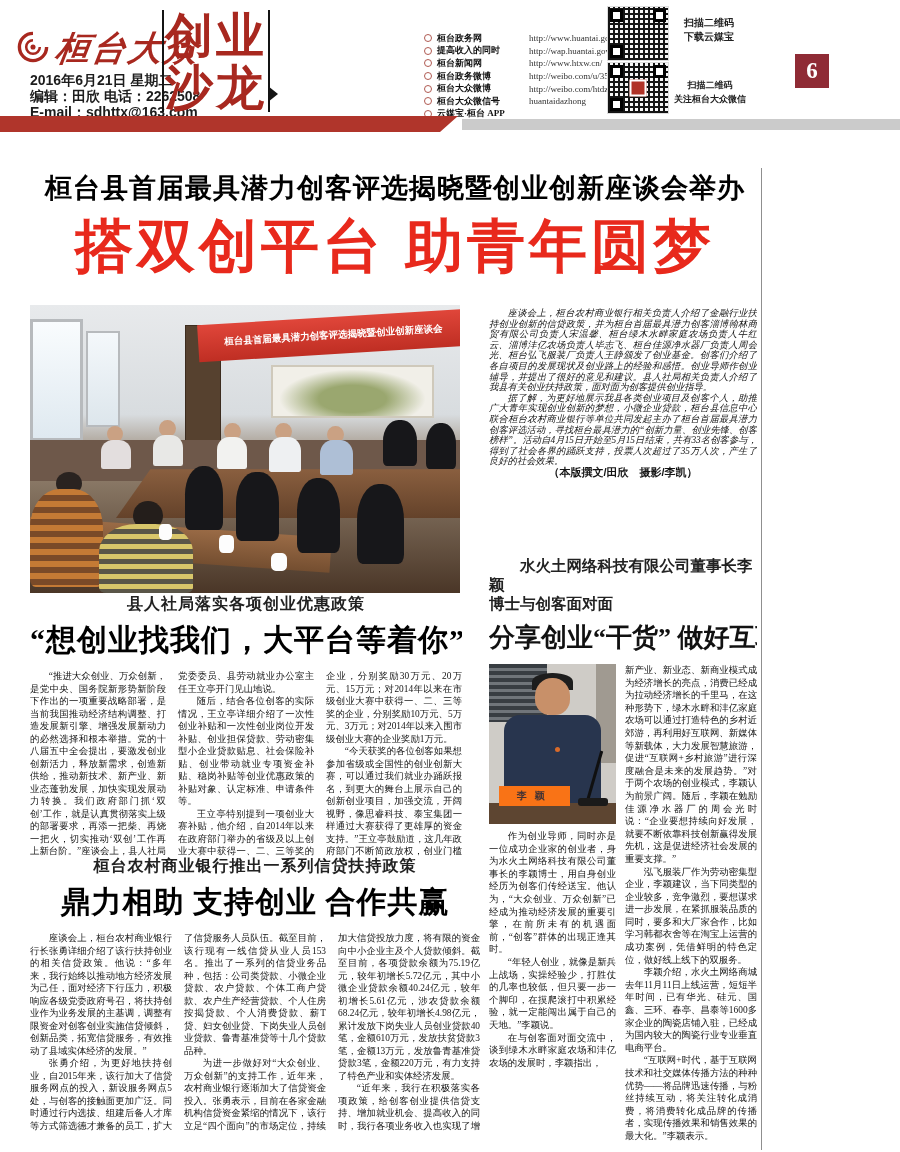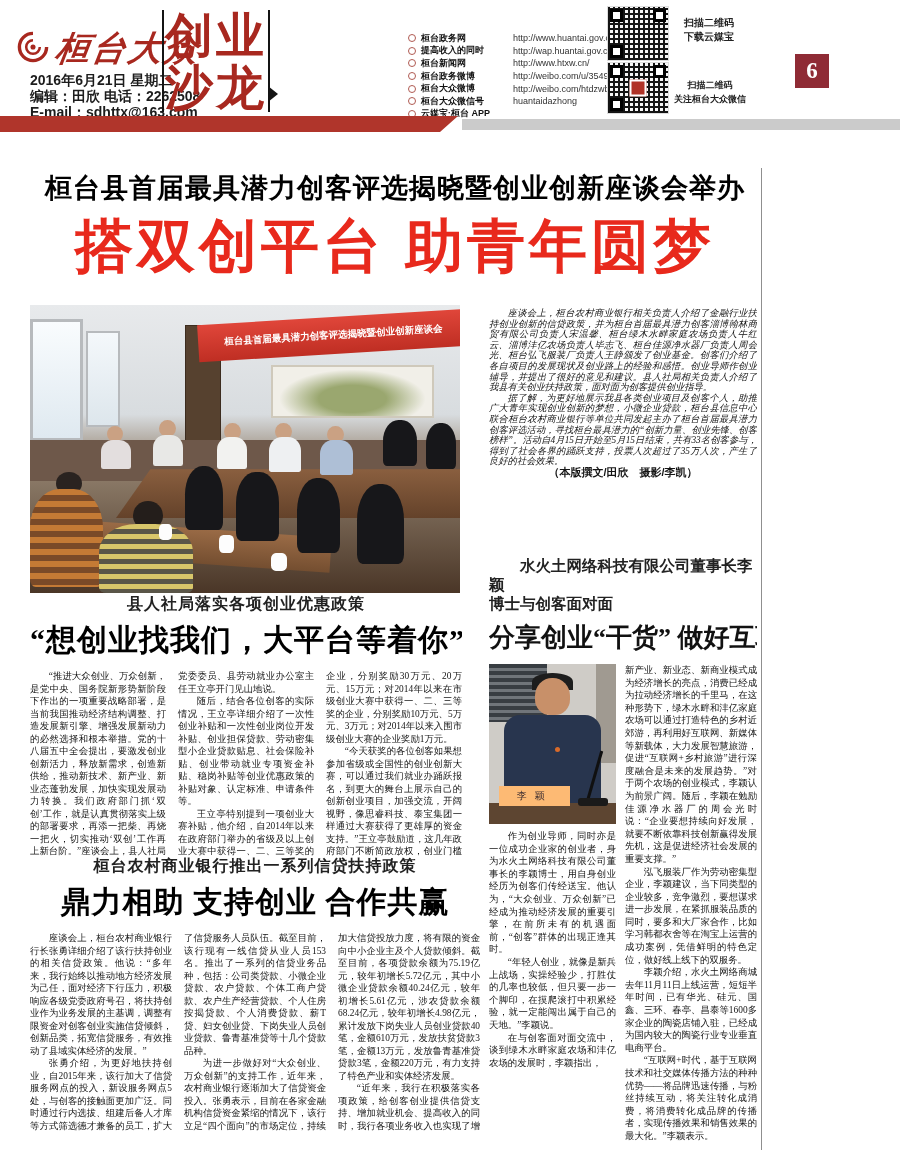--- a/index.html
+++ b/index.html
@@ -14,21 +14,21 @@
   .mast-lines{margin-top:0;margin-left:14px;font-family:"Liberation Sans","DejaVu Sans",sans-serif;
               font-size:14px;font-weight:bold;color:#1c1c1c;line-height:16px;}
   .col-title{position:absolute;left:162px;top:10px;width:104px;height:102px;
              border-left:2px solid #141414;border-right:2px solid #141414;
              color:#a8281f;font-weight:bold;font-size:48px;line-height:52px;text-align:center;
              font-family:"Liberation Sans","DejaVu Sans",sans-serif;letter-spacing:3px;}
   .col-arrow{position:absolute;left:268px;top:86px;width:0;height:0;
              border-left:10px solid #141414;border-top:8px solid transparent;border-bottom:8px solid transparent;}
 
   
-  .links{position:absolute;left:408px;top:32px;font-family:Liberation Sans, sans-serif;font-size:9px;}
+  .links{position:absolute;left:424px;top:32px;font-family:Liberation Serif, serif;font-size:9px;}
   .link-row{display:flex;align-items:center;height:12.6px;}
   .dot{width:6px;height:6px;border:1px solid #b05a52;border-radius:50%;margin-right:5px;flex:none;}
   .link-name{width:92px;color:#111;font-weight:bold;flex:none;}
   .link-url{color:#333;}
 
   
   .qr{position:absolute;background:#fff;border:1px solid #ddd;overflow:hidden;}
   .qr-pattern{position:absolute;left:0;top:0;right:0;bottom:0;
       background-image:repeating-linear-gradient(0deg,#141414 0 2px,transparent 2px 5px),
                        repeating-linear-gradient(90deg,#141414 0 2px,#f5f5f5 2px 5px);}
@@ -114,22 +114,22 @@
   .p2-blind{left:0;top:0;width:46%;height:36%;
             background:repeating-linear-gradient(180deg,#383d42 0 4px,#70757a 4px 7px);}
   .p2-trim{right:0;top:0;width:16%;height:62%;background:#a09a91;}
   .p2-body{left:12%;top:32%;width:76%;height:56%;background:#28354e;border-radius:16px 16px 0 0;}
   .p2-logo{left:52%;top:52%;width:5px;height:5px;background:#d86a2a;border-radius:50%;}
   .p2-head{left:36%;top:9%;width:28%;height:23%;background:#c89069;border-radius:48% 48% 42% 42%;}
   .p2-hair{left:34%;top:5.5%;width:32%;height:11%;background:#1d1d1d;border-radius:50% 50% 0 0;}
   .p2-desk{left:0;bottom:0;width:100%;height:13%;background:#5d4531;}
   .p2-mic{right:16%;bottom:13%;width:3px;height:33%;background:#101010;transform:rotate(16deg);}
   .p2-micbase{right:6%;bottom:11%;width:24%;height:5%;background:#1a1a1a;border-radius:3px;}
-  .p2-plate{left:8%;bottom:11%;width:56%;height:13%;background:#fdba74;color:#433;
-            font-size:10px;font-weight:normal;text-align:center;letter-spacing:8px;
+  .p2-plate{left:8%;bottom:11%;width:56%;height:13%;background:#f97316;color:#433;
+            font-size:10px;font-weight:bold;text-align:center;letter-spacing:8px;
             display:flex;align-items:center;justify-content:center;}
 </style>
 </head>
 <body>
 
 <div class="page">
 
   <div class="mast">
     <div class="mast-logo-row">
       <span>

